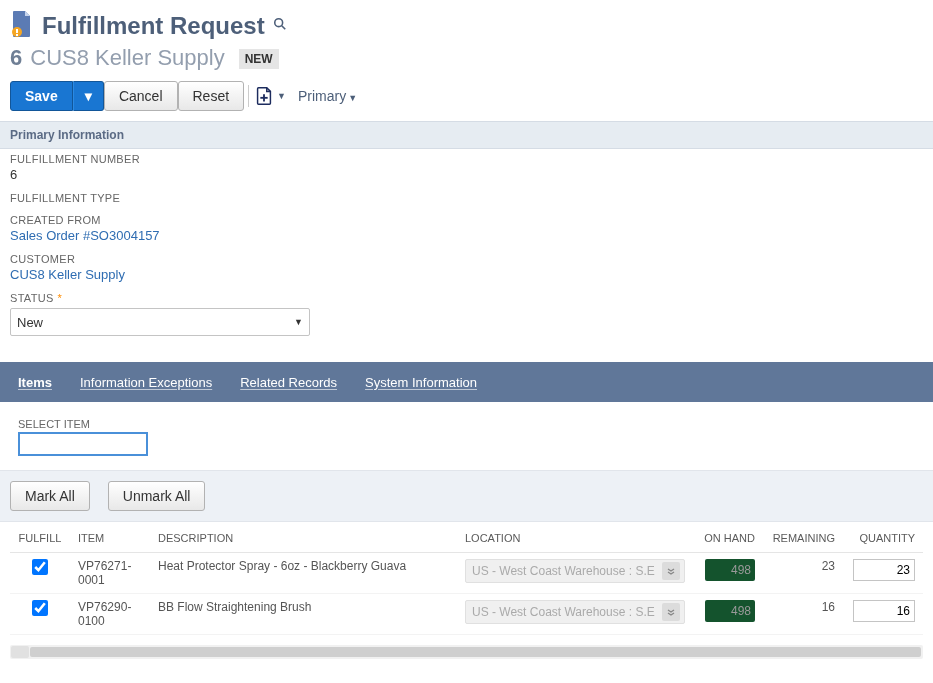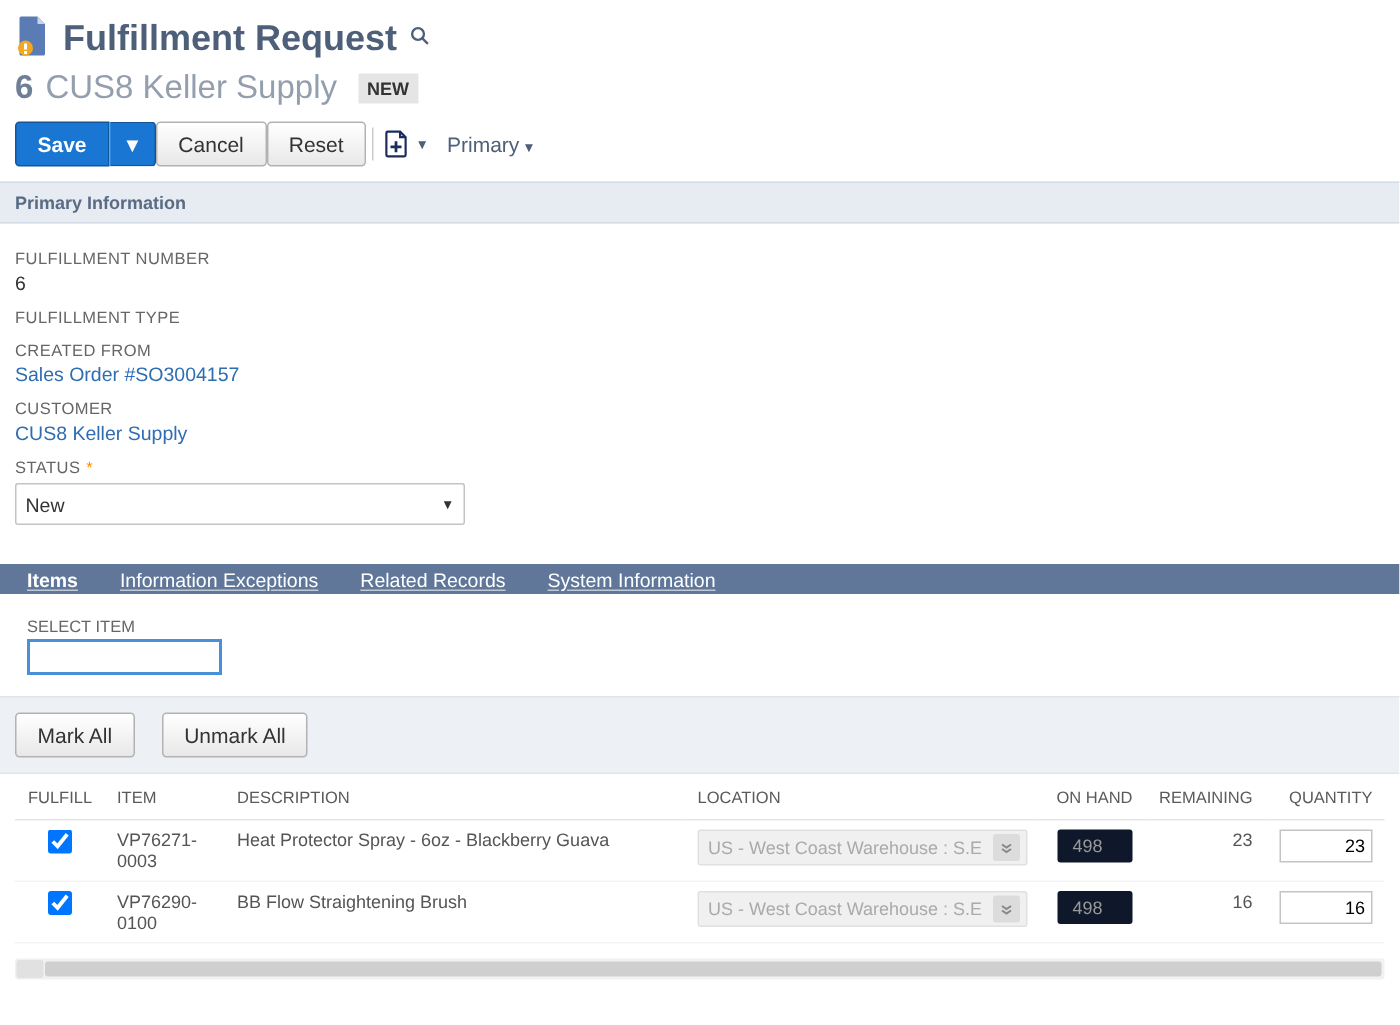--- a/index.html
+++ b/index.html
@@ -19,46 +19,46 @@
 .save-group { display: flex; }
 .save-group .btn-primary { border-top-right-radius: 0; border-bottom-right-radius: 0; }
 .save-caret { background: #1976d2; border: 1px solid #125699; border-left: 1px solid #2a8ae4; color: #fff; padding: 6px 8px; border-top-right-radius: 3px; border-bottom-right-radius: 3px; cursor: pointer; }
 .vdiv { width: 1px; height: 22px; background: #ccc; margin: 0 4px; }
 .gear-plus { display: flex; align-items: center; color: #1d2c5e; cursor: pointer; }
 .gear-plus svg { width: 22px; height: 22px; }
 .gear-caret { font-size: 9px; color: #4d5f79; margin-left: 2px; }
 .actions-menu { color: #4d5f79; font-size: 14px; cursor: pointer; margin-left: 12px; }
 .actions-menu .caret { font-size: 9px; margin-left: 2px; }
 .section-header { background: #e6ecf2; color: #5b6b85; font-weight: bold; font-size: 12px; padding: 6px 10px; border-top: 1px solid #d5dce5; border-bottom: 1px solid #d5dce5; }
-.section-body { padding: 18px 10px 16px 10px; }
+.section-body { padding: 4px 10px 16px 10px; }
 .field { margin-bottom: 10px; }
 .field-label { font-size: 11px; color: #666; letter-spacing: 0.3px; }
 .field-label .req { color: #FF8C00; margin-left: 4px; }
 .field-value { font-size: 13px; color: #333; margin-top: 2px; }
 .field-value.link { color: #2f6db2; }
 .select-wrap { display: flex; align-items: center; border: 1px solid #c4c4c4; width: 300px; height: 28px; padding: 0 6px; margin-top: 4px; background: #fff; justify-content: space-between; border-radius: 2px; }
 .select-wrap span { color: #333; }
-.tab-bar { background: #607799; display: flex; height: 20px; align-items: center; padding: 0 4px; }
+.tab-bar { background: #607799; display: flex; height: 40px; align-items: center; padding: 0 4px; }
 .tab { color: #fff; font-size: 13px; padding: 0 14px; height: 100%; display: flex; align-items: center; cursor: pointer; }
 .tab.active { font-weight: bold; }
 .tab u { text-decoration: underline; text-decoration-color: rgba(255,255,255,0.6); text-underline-offset: 2px; }
 .sublist-area { padding: 10px 10px 4px 10px; }
 .select-item-label { font-size: 11px; color: #666; margin-left: 8px; margin-top: 6px; }
 .select-item-input { margin-left: 8px; margin-top: 2px; width: 130px; height: 24px; border: 2px solid #4a90d9; outline: none; padding: 2px 4px; }
 .mark-bar { background: #edf1f6; padding: 10px; margin-top: 10px; border-top: 1px solid #e1e5eb; border-bottom: 1px solid #e1e5eb; display:flex; gap:18px; }
 .table-wrap { padding: 0 10px 10px 10px; }
 table.grid { width: 100%; border-collapse: collapse; font-size: 12px; }
 table.grid th { text-align: left; font-weight: normal; color: #5a5a5a; font-size: 11px; padding: 10px 8px 8px 8px; border-bottom: 1px solid #e5e5e5; vertical-align: bottom; }
 table.grid th.right, table.grid td.right { text-align: right; }
 table.grid th.center, table.grid td.center { text-align: center; }
 table.grid td { padding: 6px 8px; vertical-align: top; border-bottom: 1px solid #f3f3f3; color: #555; }
 .chk { width: 16px; height: 16px; }
 .loc-select { display: flex; align-items: center; background: #f0f0f0; border: 1px solid #e0e0e0; width: 220px; height: 24px; padding: 0 4px 0 6px; color: #aaa; font-size: 12px; justify-content: space-between; border-radius: 2px; }
 .loc-caret { background: #dcdcdc; width: 18px; height: 18px; display: flex; align-items: center; justify-content: center; border-radius: 2px; }
-.onhand-box { background: #0f172a; color: #999; width: 50px; height: 22px; display: inline-flex; align-items: center; justify-content: flex-end; padding: 0 20px; border-radius: 2px; }
+.onhand-box { background: #14532d; color: #999; width: 50px; height: 22px; display: inline-flex; align-items: center; justify-content: flex-end; padding: 0 4px; border-radius: 2px; }
 .qty-input { width: 62px; height: 22px; border: 1px solid #c4c4c4; text-align: right; padding: 0 4px; font-size: 12px; }
 .hscroll { height: 14px; margin: 0 10px 10px 10px; background: #f1f1f1; position: relative; border-radius: 2px; }
 .hscroll .thumb-left { position: absolute; left: 1px; top: 1px; bottom: 1px; width: 18px; background: #e1e1e1; border-radius: 2px; }
 .hscroll .track { position: absolute; left: 20px; right: 2px; top: 2px; bottom: 2px; background: #cfcfcf; border-radius: 2px; }
 .caret-down { font-size: 9px; color: #666; }
 </style>
 </head>
 <body>
 
 <div class="header">
@@ -170,21 +170,21 @@
       <th>DESCRIPTION</th>
       <th style="width:230px">LOCATION</th>
       <th class="right" style="width:70px">ON HAND</th>
       <th class="right" style="width:80px">REMAINING</th>
       <th class="right" style="width:80px">QUANTITY</th>
     </tr>
   </thead>
   <tbody>
     <tr>
       <td class="center"><input type="checkbox" class="chk" checked="" style=""></td>
-      <td>VP76271-0003</td>
+      <td>VP76271-0001</td>
       <td>Heat Protector Spray - 6oz - Blackberry Guava</td>
       <td>
         <div class="loc-select">
           <span>US - West Coast Warehouse : S.E</span>
           <span class="loc-caret">
                 <svg width="10" height="10" viewBox="0 0 10 10">
                   <path d="M2 3l3 2 3-2M2 6l3 2 3-2" fill="none" stroke="#888" stroke-width="1.4"></path>
                 </svg>
               </span>
         </div>

